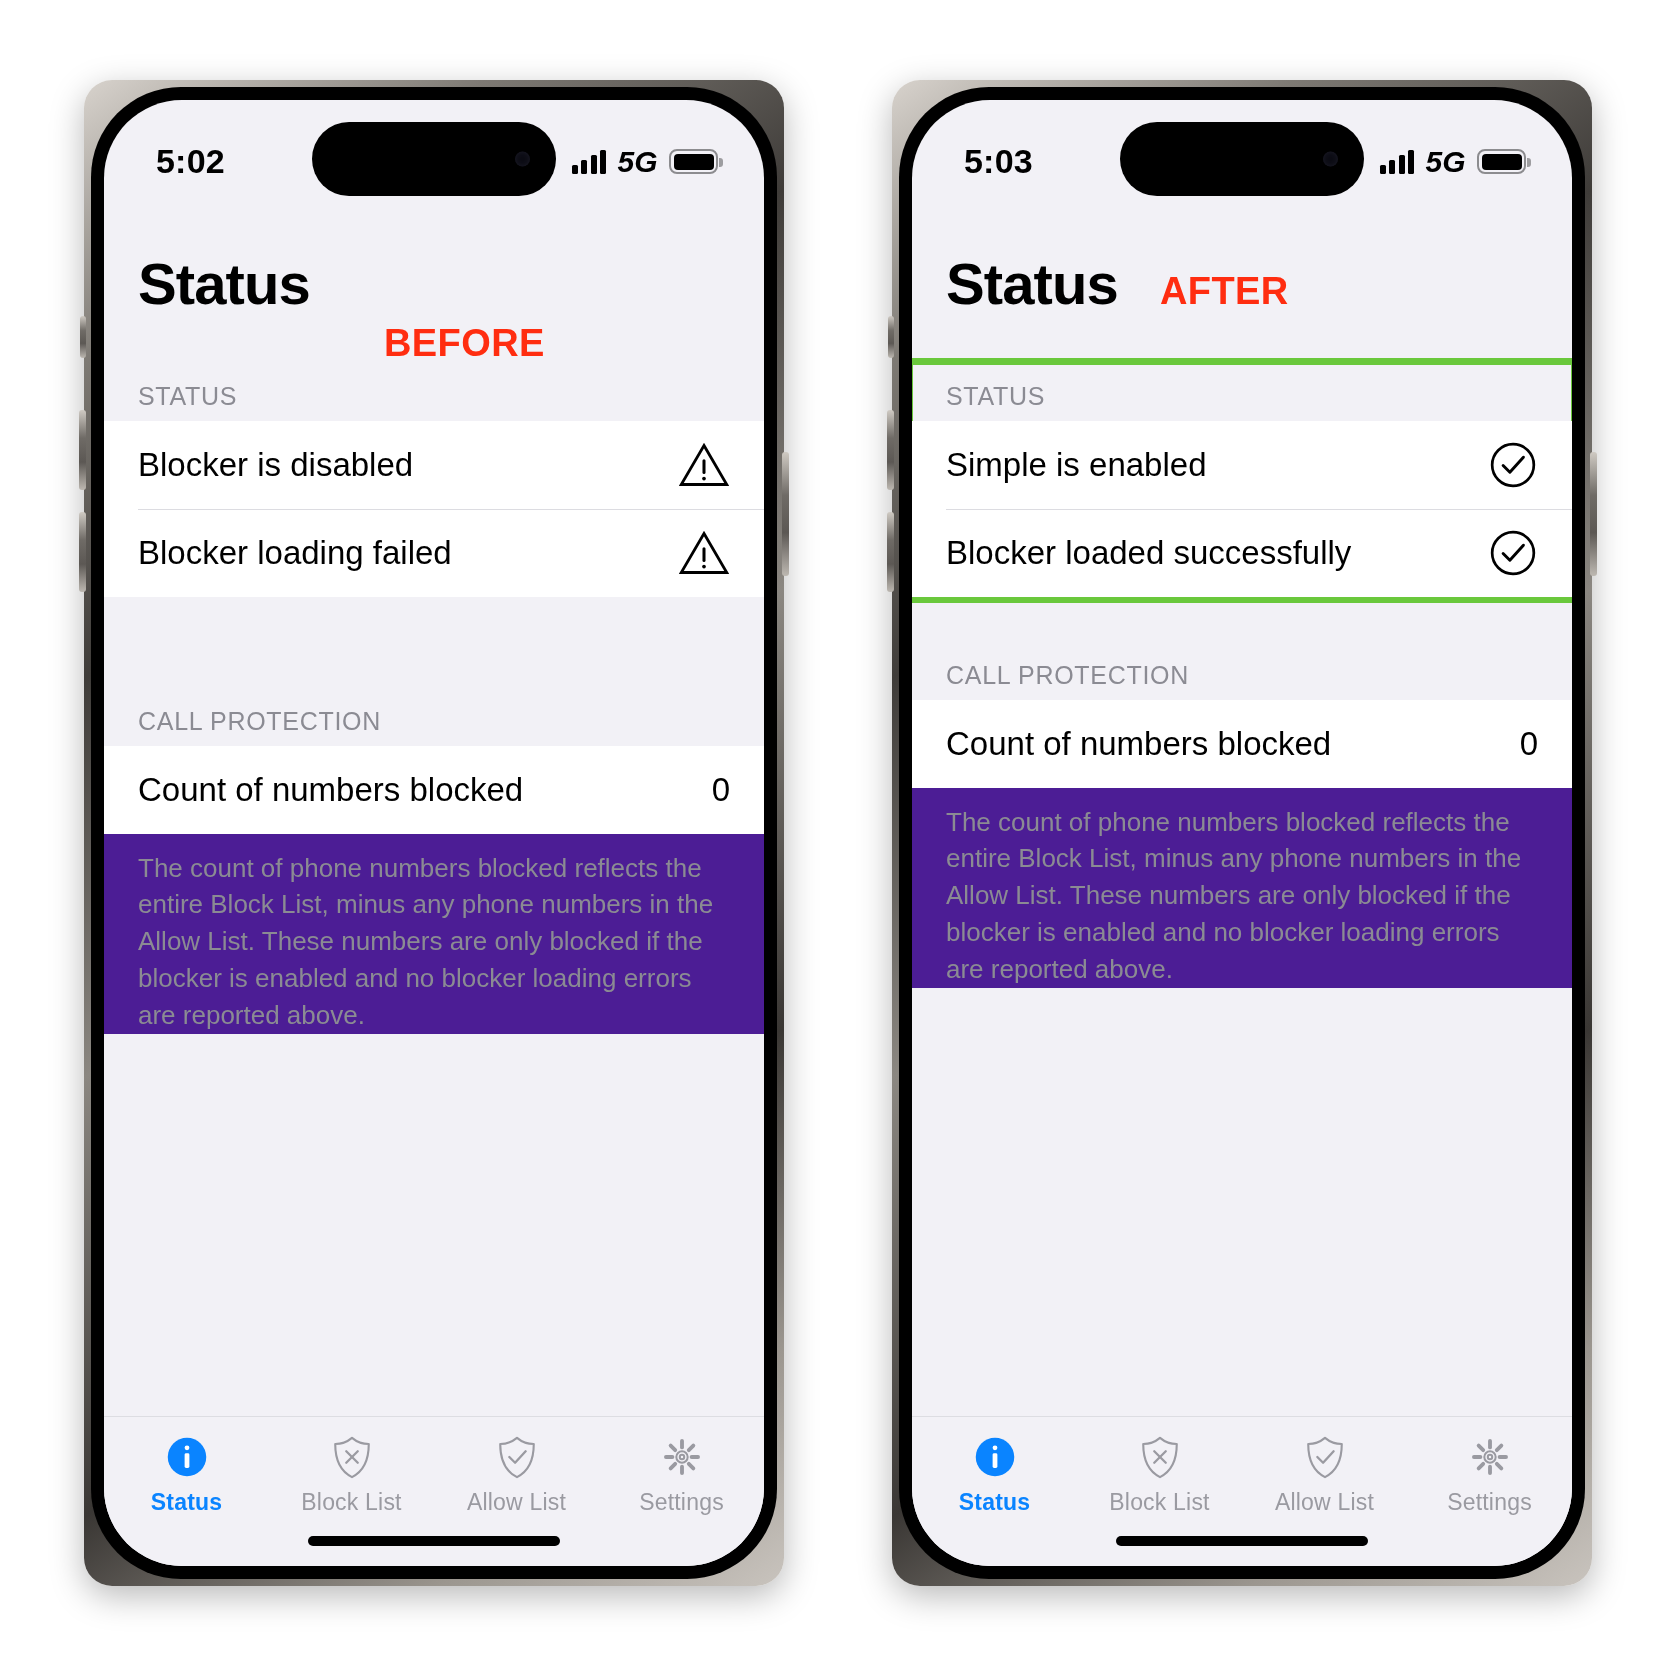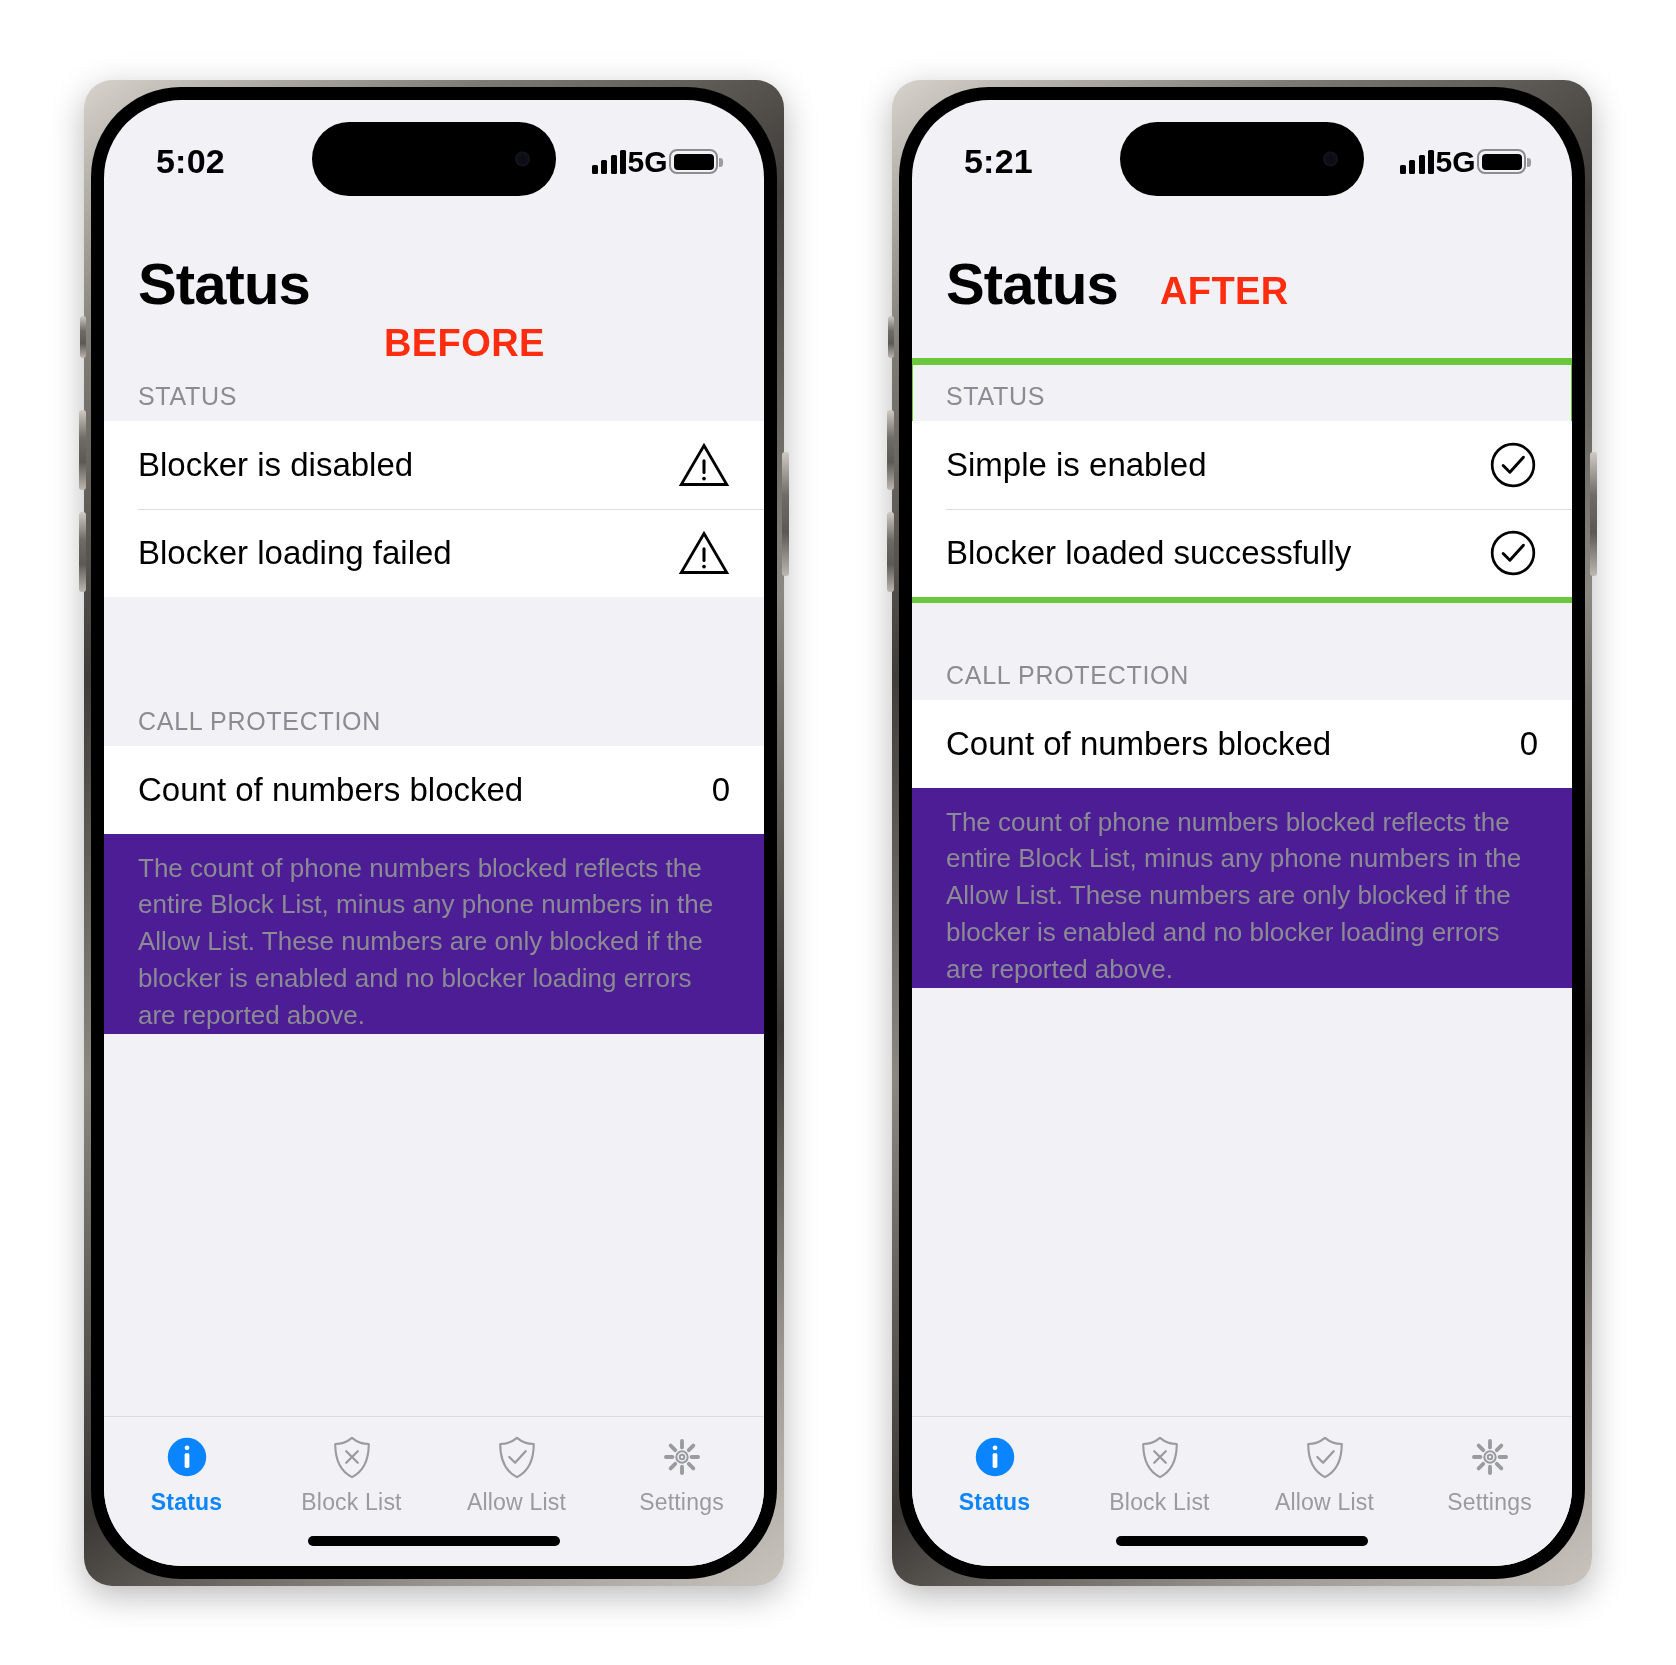--- a/index.html
+++ b/index.html
@@ -69,22 +69,23 @@
     font-size: 34px;
     font-weight: 700;
     color: #000;
     letter-spacing: .2px;
     margin-top: 12px;
   }
   .sb-right {
     margin-left: auto;
     display: flex;
     align-items: center;
-    gap: 1px;
+    gap: 11px;
     margin-top: 12px;
+    font-style: italic;
   }
   .bars { display: flex; align-items: flex-end; gap: 3.5px; height: 24px; }
   .bars i { display:block; width: 6px; background:#000; border-radius: 1.5px; }
   .bars i:nth-child(1){ height: 9px; }
   .bars i:nth-child(2){ height: 14px; }
   .bars i:nth-child(3){ height: 19px; }
   .bars i:nth-child(4){ height: 24px; }
   .sb-net { font-size: 30px; font-weight: 600; color:#000; letter-spacing:.3px; }
   .batt {
     position: relative;
@@ -344,21 +345,21 @@
       </div>
     </div>
     <div class="phone">
       <div class="btn-side btn-silent"></div>
       <div class="btn-side btn-volup"></div>
       <div class="btn-side btn-voldown"></div>
       <div class="btn-side btn-power"></div>
       <div class="phone-inner">
         <div class="screen">
           <div class="statusbar">
-            <div class="sb-time">5:21</div>
+            <div class="sb-time">5:03</div>
             <div class="sb-right">
               <div class="bars">
                 <i></i>
                 <i></i>
                 <i></i>
                 <i></i>
               </div>
               <div class="sb-net">5G</div>
               <div class="batt">
                 <span></span>

